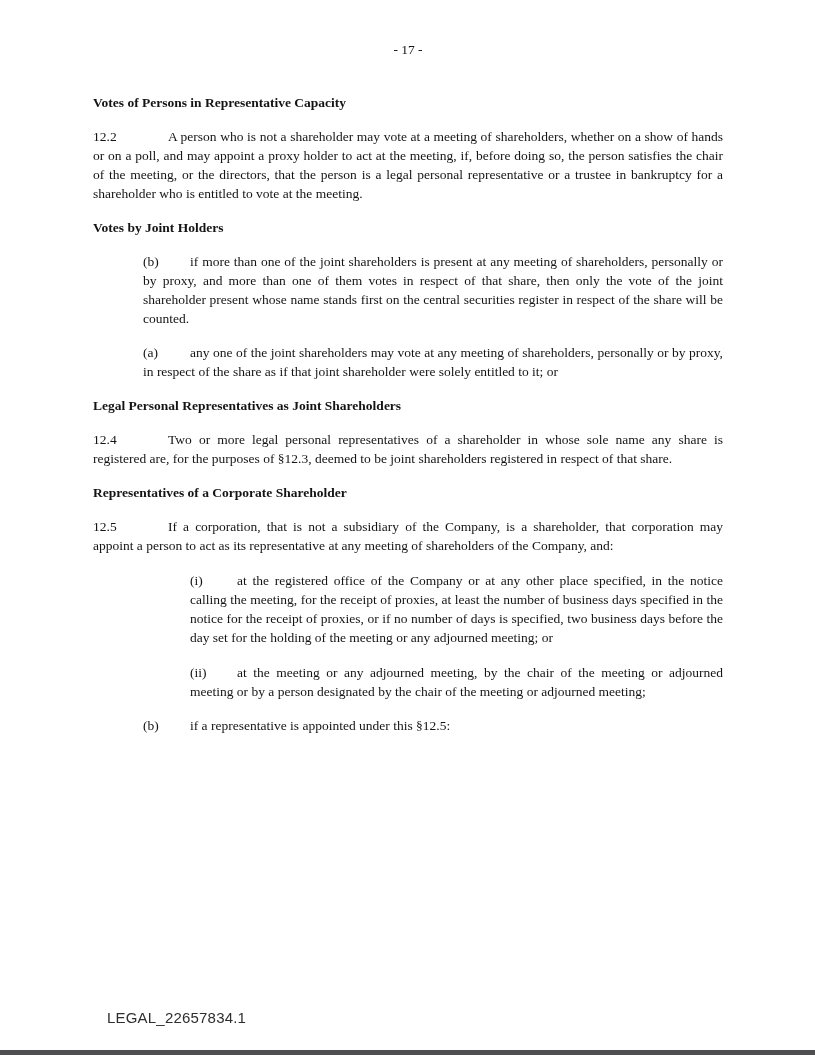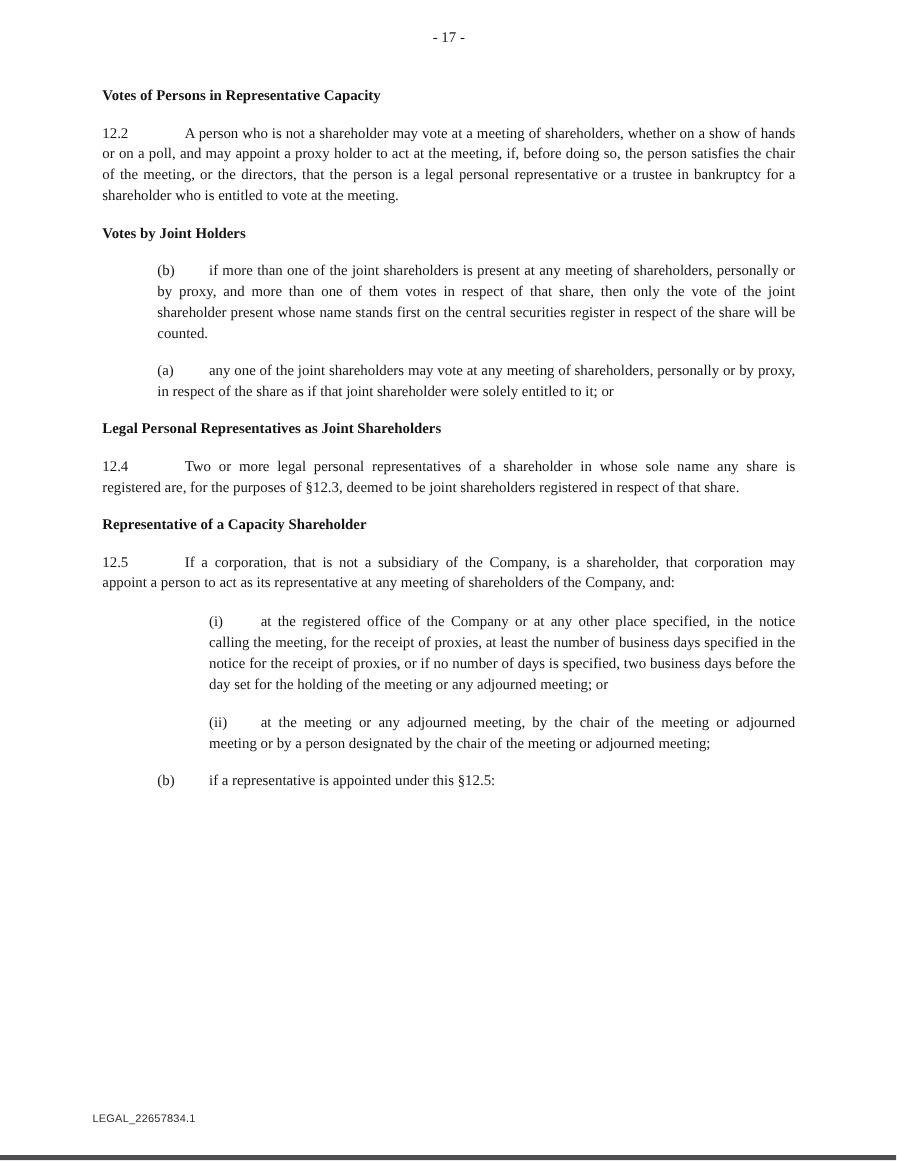--- a/index.html
+++ b/index.html
@@ -6,21 +6,21 @@
     margin: 0;
     padding: 0;
     background: #ffffff;
   }
   .page {
     position: relative;
     width: 815px;
     height: 1055px;
     background: #ffffff;
     box-sizing: border-box;
-    padding: 24px 92px 0 93px;
+    padding: 40px 92px 0 93px;
     font-family: "Liberation Serif", serif;
     font-size: 13.5px;
     line-height: 19px;
     color: #141414;
     overflow: hidden;
   }
   .page-number {
     text-align: center;
     margin: 0 0 34px 0;
   }
@@ -43,24 +43,24 @@
   .l2 {
     text-align: justify;
     margin: 16px 0 15px 97px;
   }
   .marker {
     display: inline-block;
     width: 47px;
   }
   .footer-id {
     position: absolute;
-    left: 84px;
+    left: 107px;
     top: 1008px;
     font-family: "Liberation Sans", sans-serif;
-    font-size: 10px;
+    font-size: 15px;
     letter-spacing: 0.2px;
     color: #2e2e2e;
   }
   .scan-edge {
     position: absolute;
     left: 0;
     right: 0;
     bottom: 0;
     height: 5px;
     background: #4e4e50;
@@ -81,21 +81,21 @@
 
 
   <p class="l1"><span class="marker">(b)</span><span>if more than one of the joint shareholders is present at any meeting of shareholders, personally or by proxy, and more than one of them votes in respect of that share, then only the vote of the joint shareholder present whose name stands first on the central securities register in respect of the share will be counted.</span></p>
 
   <p class="l1"><span class="marker">(a)</span><span>any one of the joint shareholders may vote at any meeting of shareholders, personally or by proxy, in respect of the share as if that joint shareholder were solely entitled to it; or</span></p>
 
   <div class="heading">Legal Personal Representatives as Joint Shareholders</div>
 
   <p class="para"><span class="num">12.4</span><span>Two or more legal personal representatives of a shareholder in whose sole name any share is registered are, for the purposes of §12.3, deemed to be joint shareholders registered in respect of that share.</span></p>
 
-  <div class="heading">Representative of a Capacity Shareholder</div>
+  <div class="heading">Representatives of a Corporate Shareholder</div>
 
   <p class="para"><span class="num">12.5</span><span>If a corporation, that is not a subsidiary of the Company, is a shareholder, that corporation may appoint a person to act as its representative at any meeting of shareholders of the Company, and:</span></p>
 
 
   <p class="l2"><span class="marker">(i)</span><span>at the registered office of the Company or at any other place specified, in the notice calling the meeting, for the receipt of proxies, at least the number of business days specified in the notice for the receipt of proxies, or if no number of days is specified, two business days before the day set for the holding of the meeting or any adjourned meeting; or</span></p>
 
   <p class="l2"><span class="marker">(ii)</span><span>at the meeting or any adjourned meeting, by the chair of the meeting or adjourned meeting or by a person designated by the chair of the meeting or adjourned meeting;</span></p>
 
   <p class="l1"><span class="marker">(b)</span><span>if a representative is appointed under this §12.5:</span></p>
 

